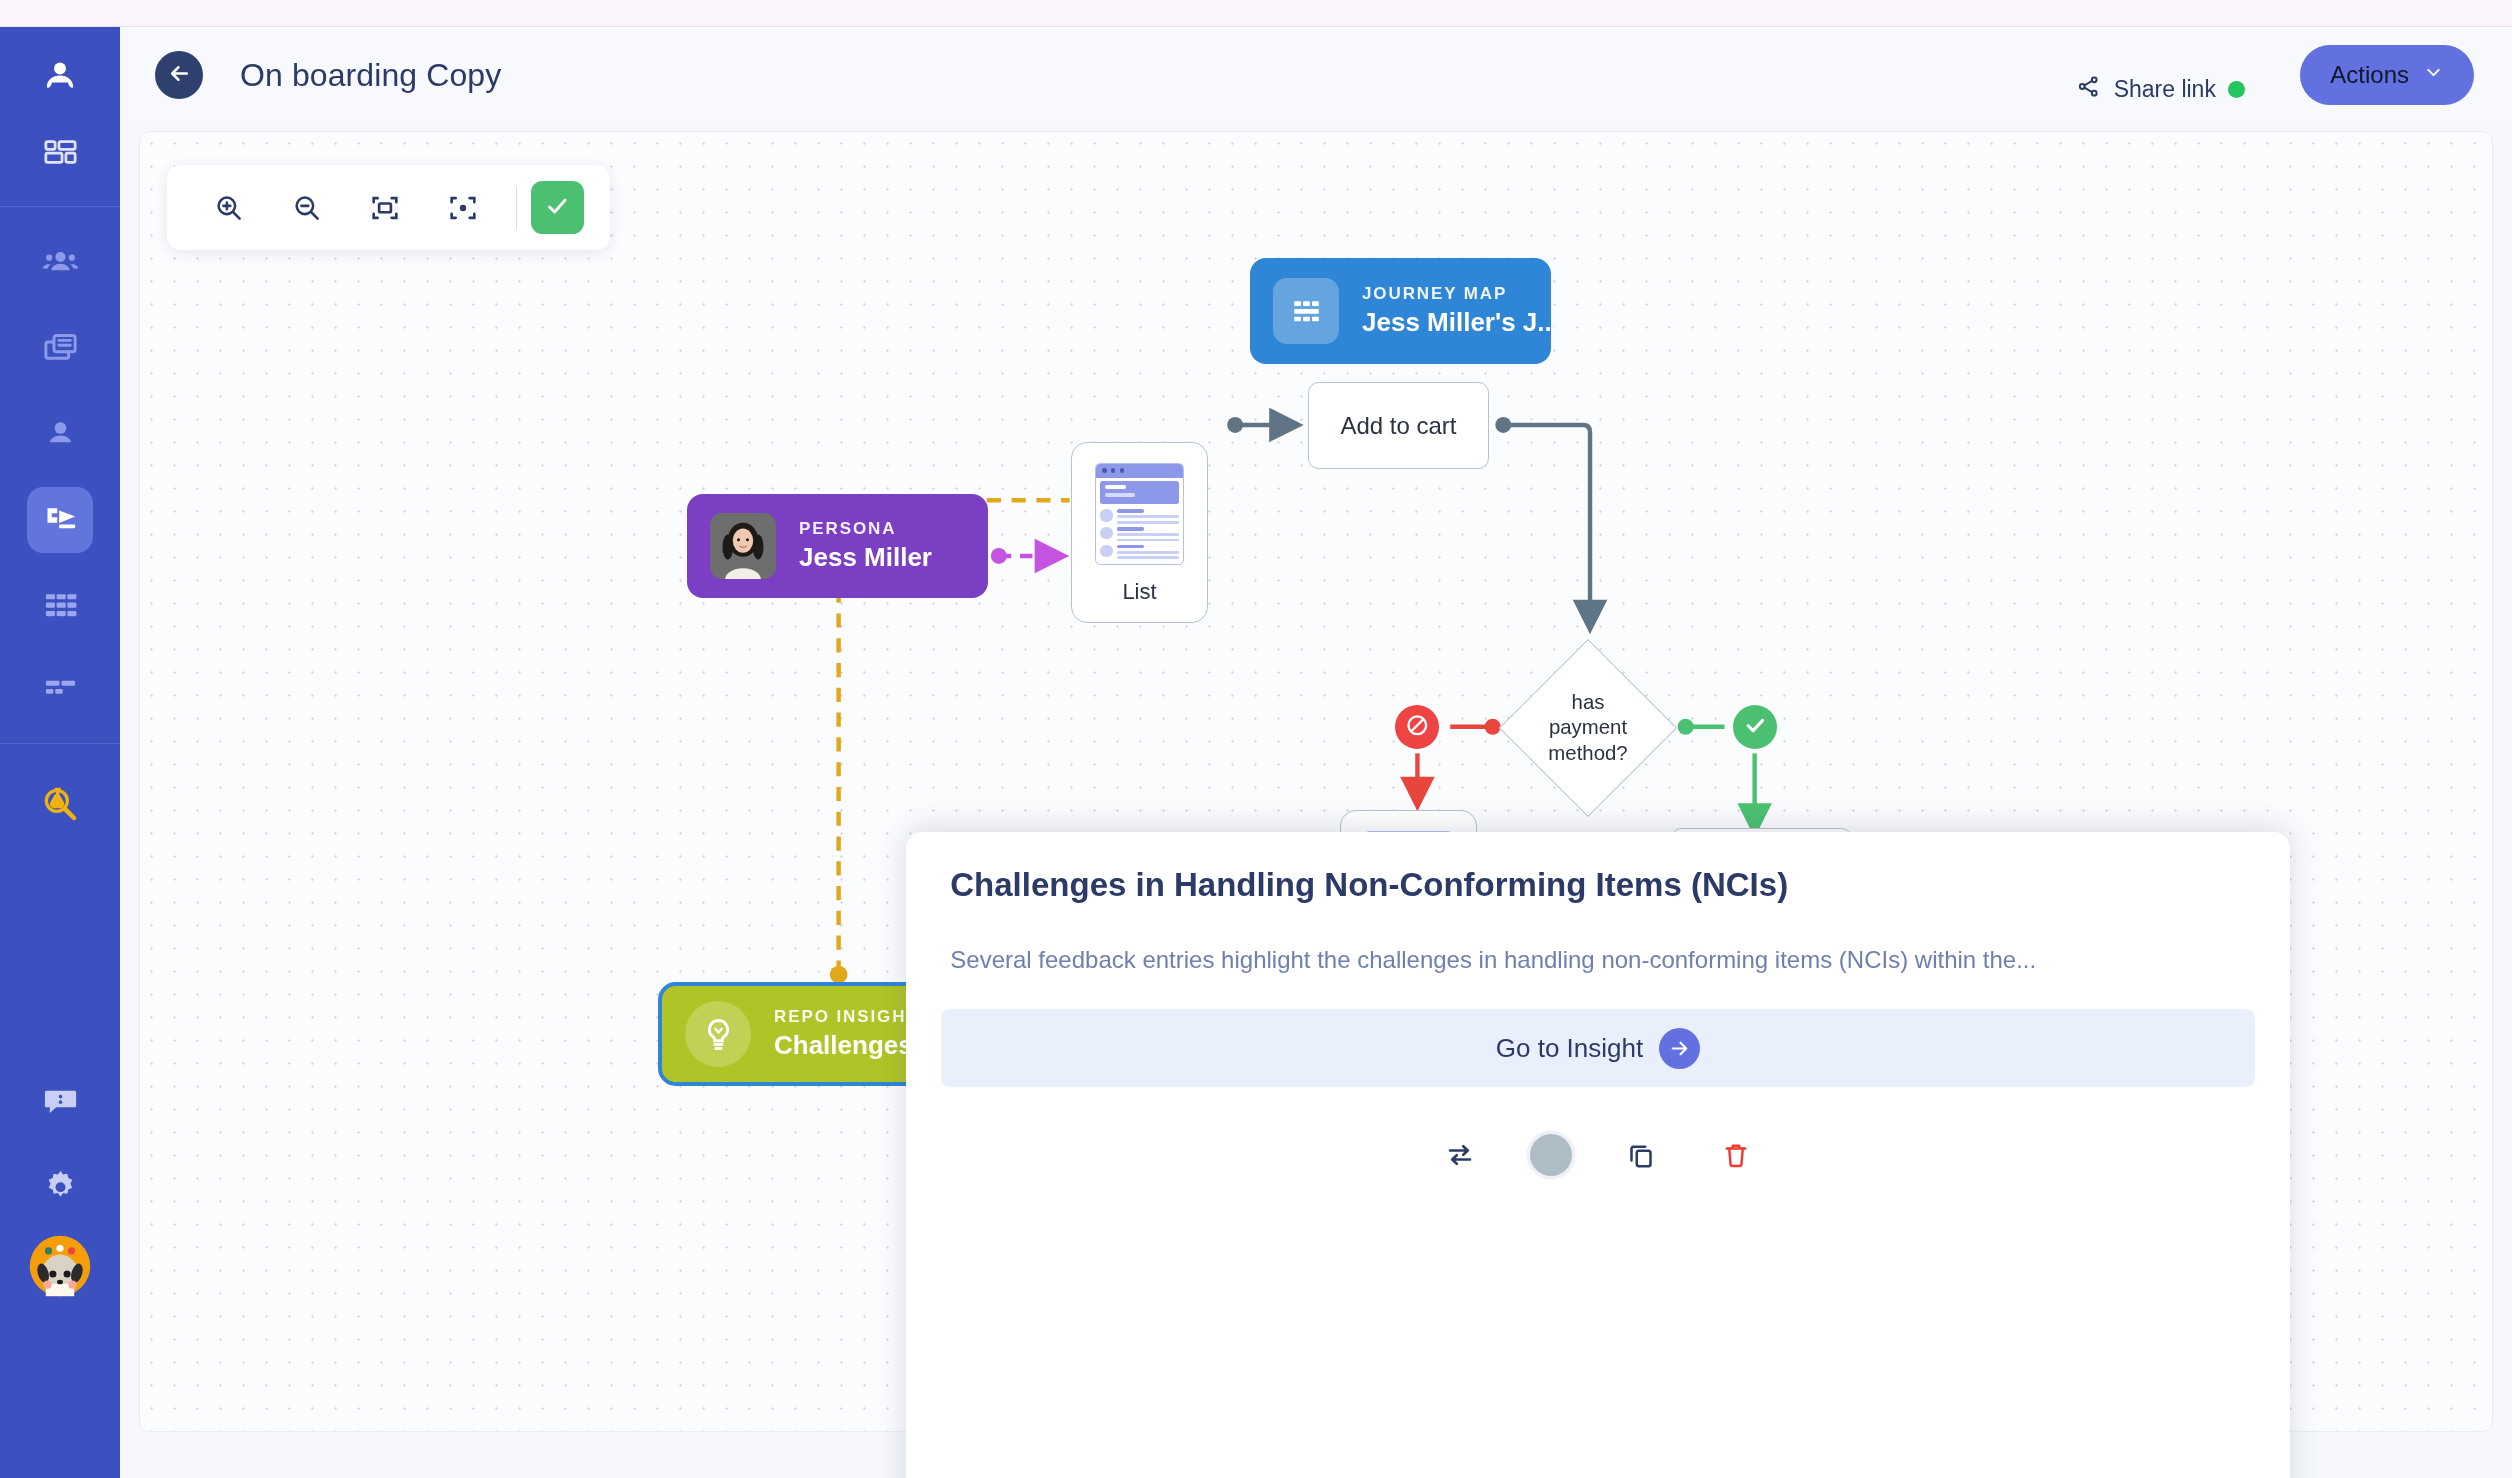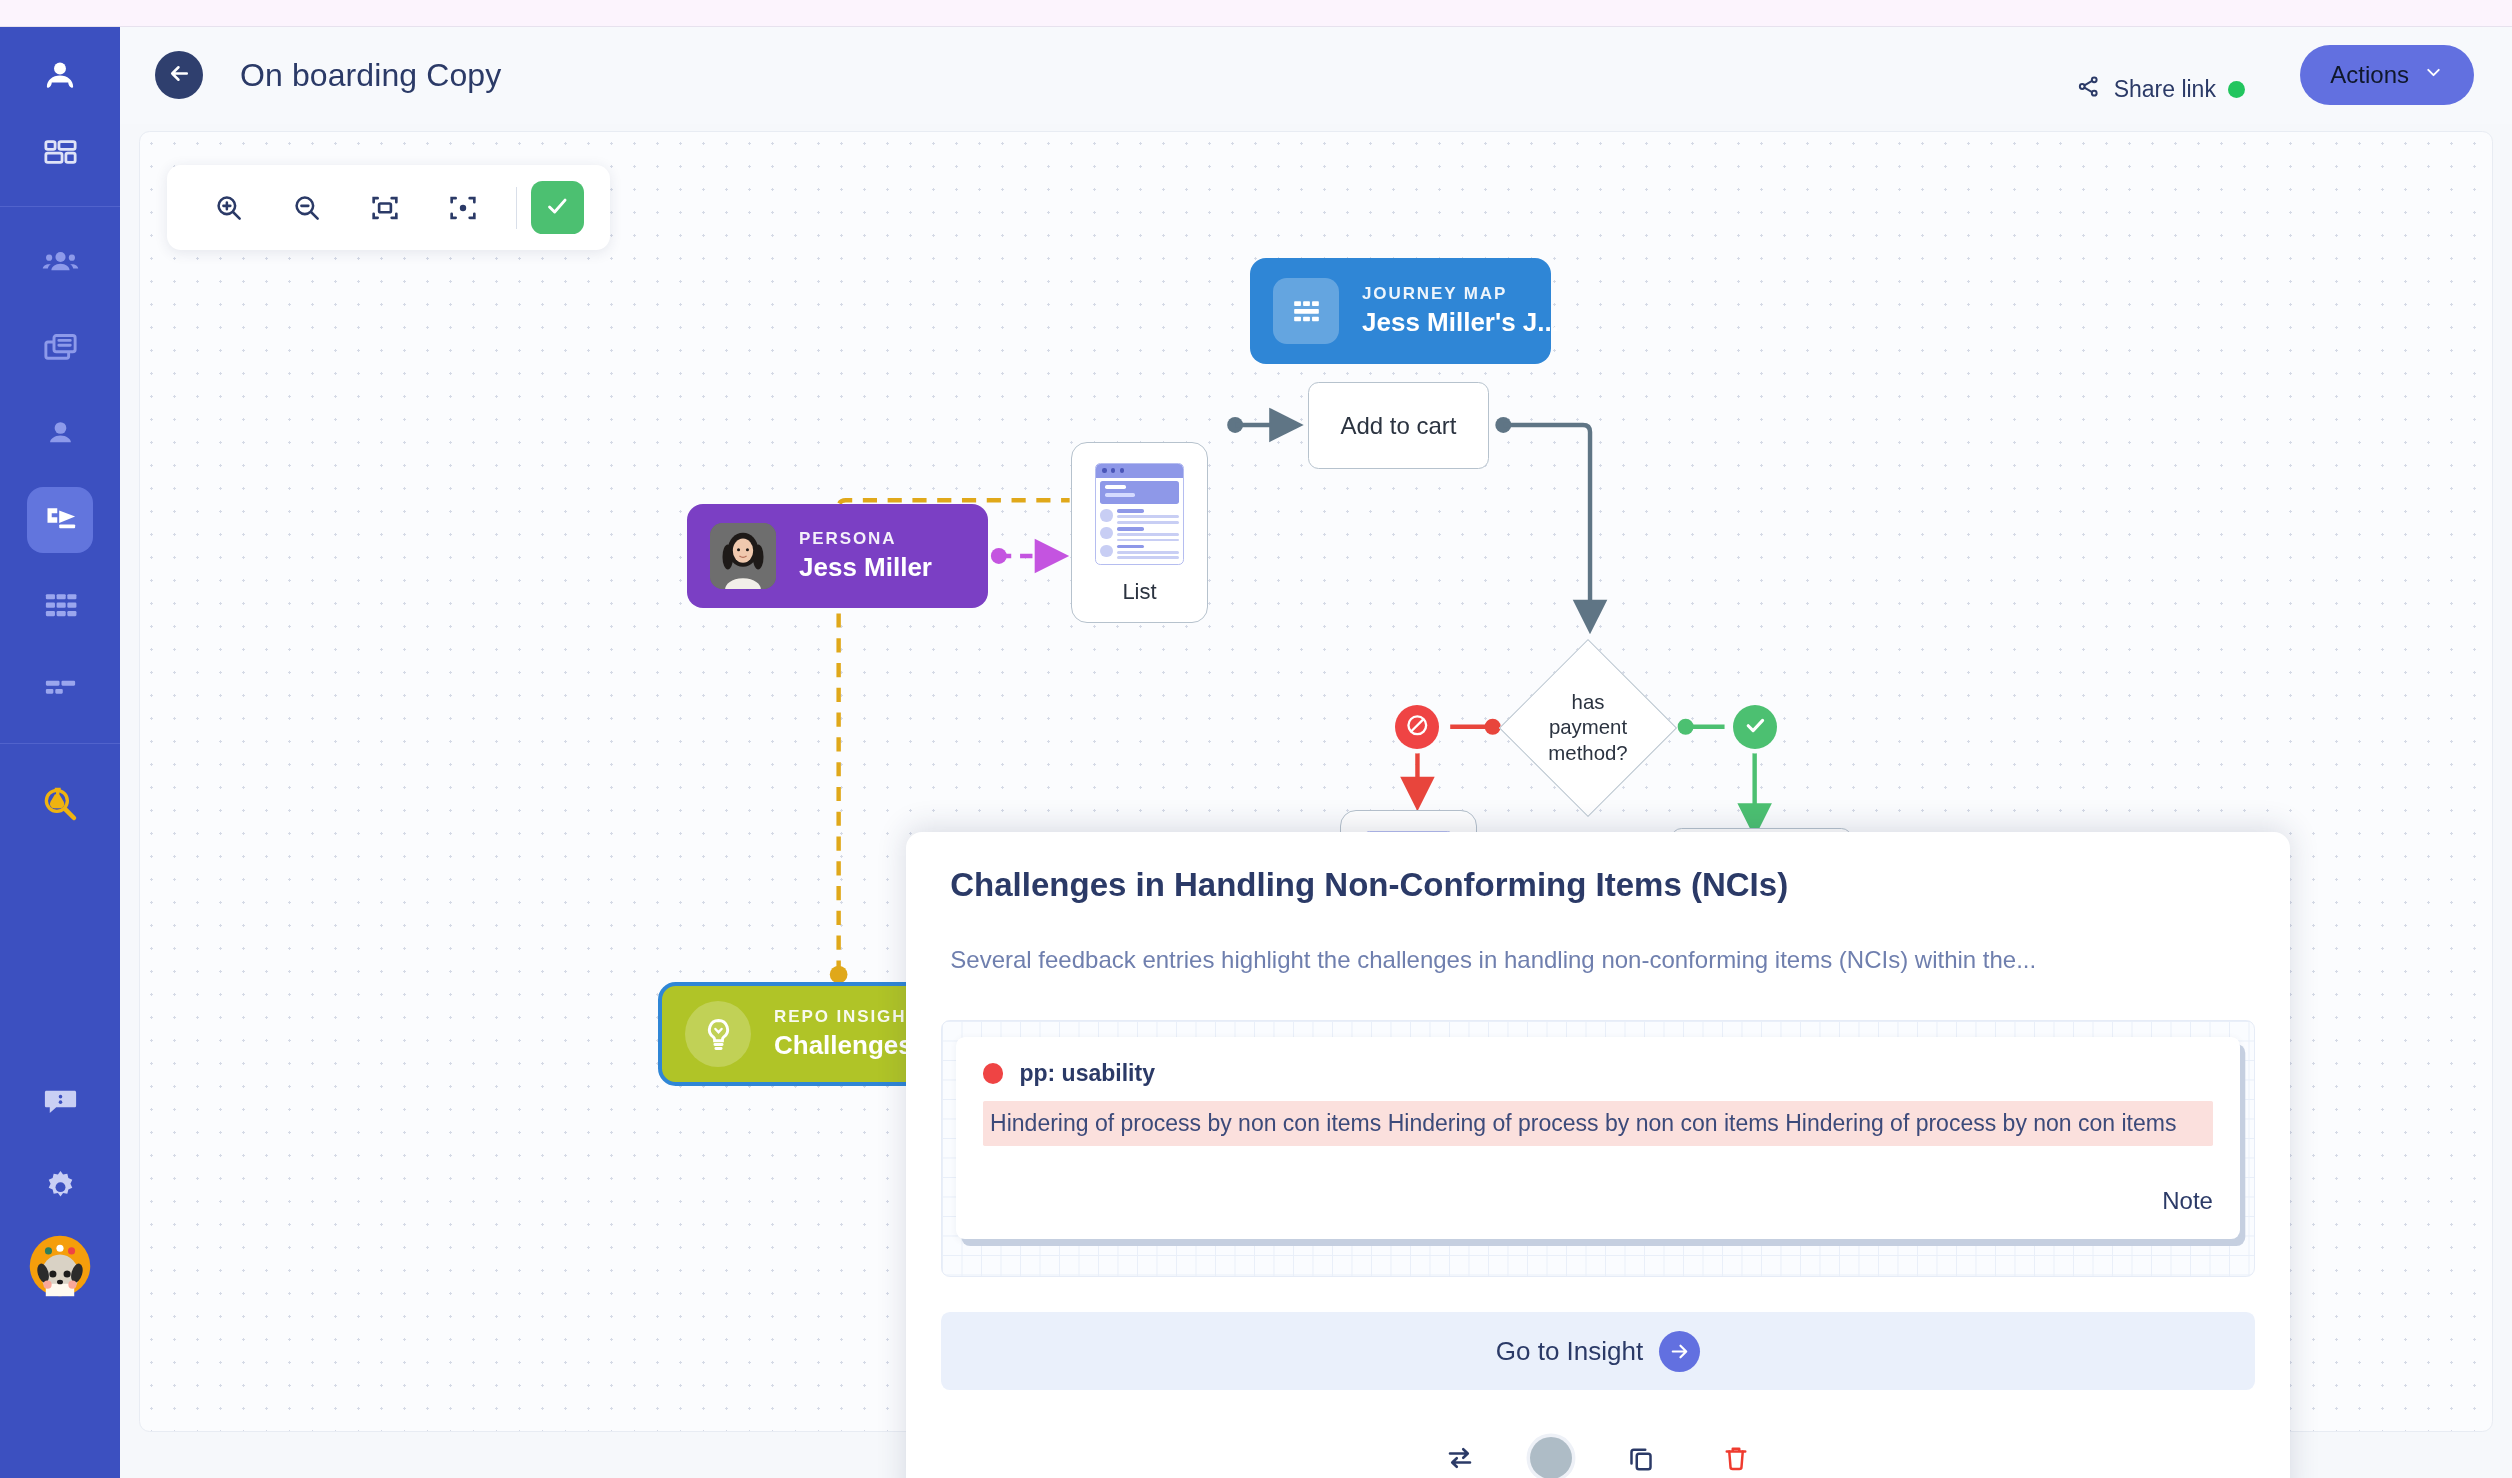--- a/index.html
+++ b/index.html
@@ -54,21 +54,21 @@
               justify-content:center; flex:0 0 auto; overflow:hidden;}
   .card .txt{ margin-left:23px; }
   .card .kicker{ font-size:17px; letter-spacing:1.9px; font-weight:700; opacity:.92; }
   .card .title{ font-size:26px; font-weight:700; margin-top:3.5px; white-space:nowrap;}
 
   
   #journey-card{ left:1110px; top:126px; width:301px; height:106px; background:#2f86d6; }
   #journey-card .ico{ background:rgba(255,255,255,.26); }
 
   
-  #persona-card{ left:547px; top:372px; width:301px; height:104px; background:#7b3fc4; }
+  #persona-card{ left:547px; top:362px; width:301px; height:104px; background:#7b3fc4; }
   #persona-card .ico{ background:#6a6a6a; border-radius:12.4px; }
 
   
   #insight-card{ left:518px; top:850px; width:359px; height:104px; background:#b0c427;
                  border:4.4px solid #2f86d6; border-radius:17.7px; }
   #insight-card .ico{ background:rgba(255,255,255,.22); border-radius:50%; }
 
   
   .screen-node{ background:#fff; border:1.8px solid #b6c2cd; border-radius:16px;
                 display:flex; flex-direction:column; align-items:center; padding-top:19.5px; }
@@ -506,30 +506,20 @@
   <div class="node proc" style="left:1531px; top:696px; width:181px; height:81px;">
     <span>Checkout</span>
   </div>
 
 </div>
 
 <div id="popup">
   <div id="popup-title">Challenges in Handling Non-Conforming Items (NCIs)</div>
   <div id="popup-sub">Several feedback entries highlight the challenges in handling non-conforming items (NCIs) within the...</div>
 
-  <div id="feedback-outer">
-    <div id="feedback-card">
-      <div id="fb-tag">
-        <span class="dot-red"></span>
-        <span>pp: usability</span>
-      </div>
-      <div id="fb-quote">Hindering of process by non con items Hindering of process by non con items Hindering of process by non con items</div>
-      <div id="fb-note">Note</div>
-    </div>
-  </div>
 
   <div id="goto-insight">
     <span>Go to Insight</span>
     <span class="arrow-circle">
       <svg width="23" height="23" viewBox="0 0 24 24" fill="none" stroke="#fff" stroke-width="2.3" stroke-linecap="round" stroke-linejoin="round">
         <path d="M5 12h13M13 6l6 6-6 6"></path>
       </svg>
     </span>
   </div>
 

